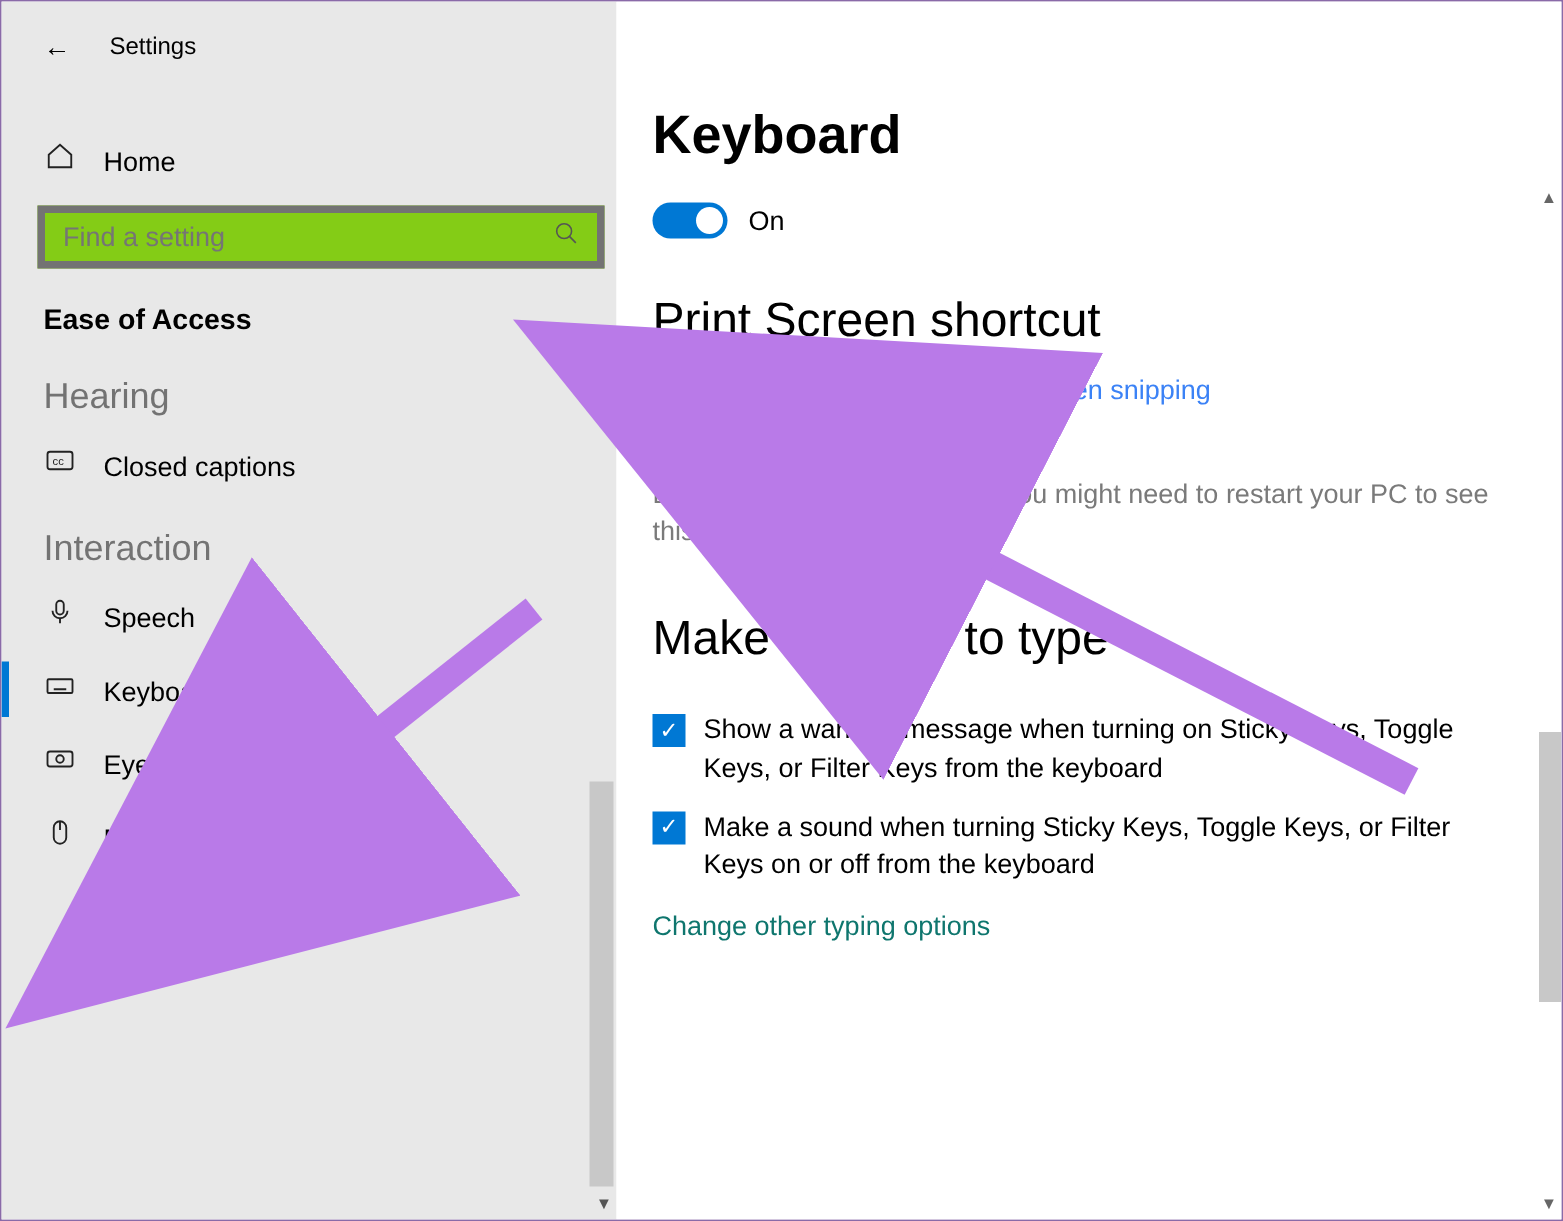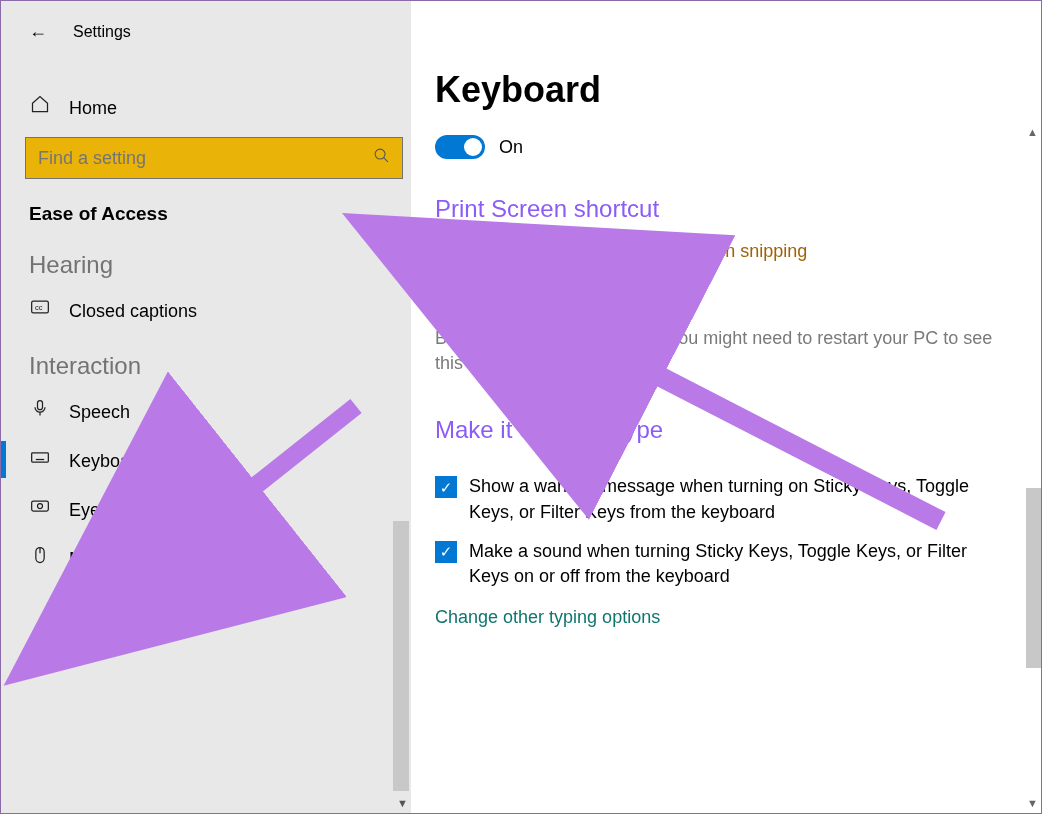--- a/index.html
+++ b/index.html
@@ -56,22 +56,22 @@
     padding: 12px 0 12px 28px;
     gap: 18px;
     font-size: 18px;
     cursor: default;
   }
   .sb-item .ic { width: 22px; text-align: center; font-size: 18px; color: #000000;}
   .sb-spacer-s { height: 16px; }
   
   .search {
     margin: 6px 8px 10px 24px;
-    border: 1px solid #737373;
-    background: #eab308;
+    border: 5px solid #737373;
+    background: #84cc16;
     display: flex;
     align-items: center;
     height: 42px;
     padding: 0 12px;
   }
   .search input {
     flex: 1;
     border: none;
     background: transparent;
     font-size: 18px;
@@ -150,29 +150,29 @@
   .toggle::after {
     content: "";
     position: absolute;
     right: 3px; top: 3px;
     width: 18px; height: 18px;
     background: #fff;
     border-radius: 50%;
   }
   .toggle-label { font-size: 18px; }
   .main h2 {
-    font-size: 24px;
+    font-size: 32px;
     font-weight: 400;
     margin-bottom: 18px;
-    color: #8b5cf6;
+    color: #000000;
   }
   .desc {
     font-size: 18px;
-    color: #a16207;
-    margin-bottom: 22px;
+    color: #3b82f6;
+    margin-bottom: 4px;
     max-width: 560px;
   }
   .note {
     font-size: 18px;
     color: #7a7a7a;
     max-width: 560px;
     line-height: 1.4;
     margin-bottom: 40px;
   }
   .check-row {

